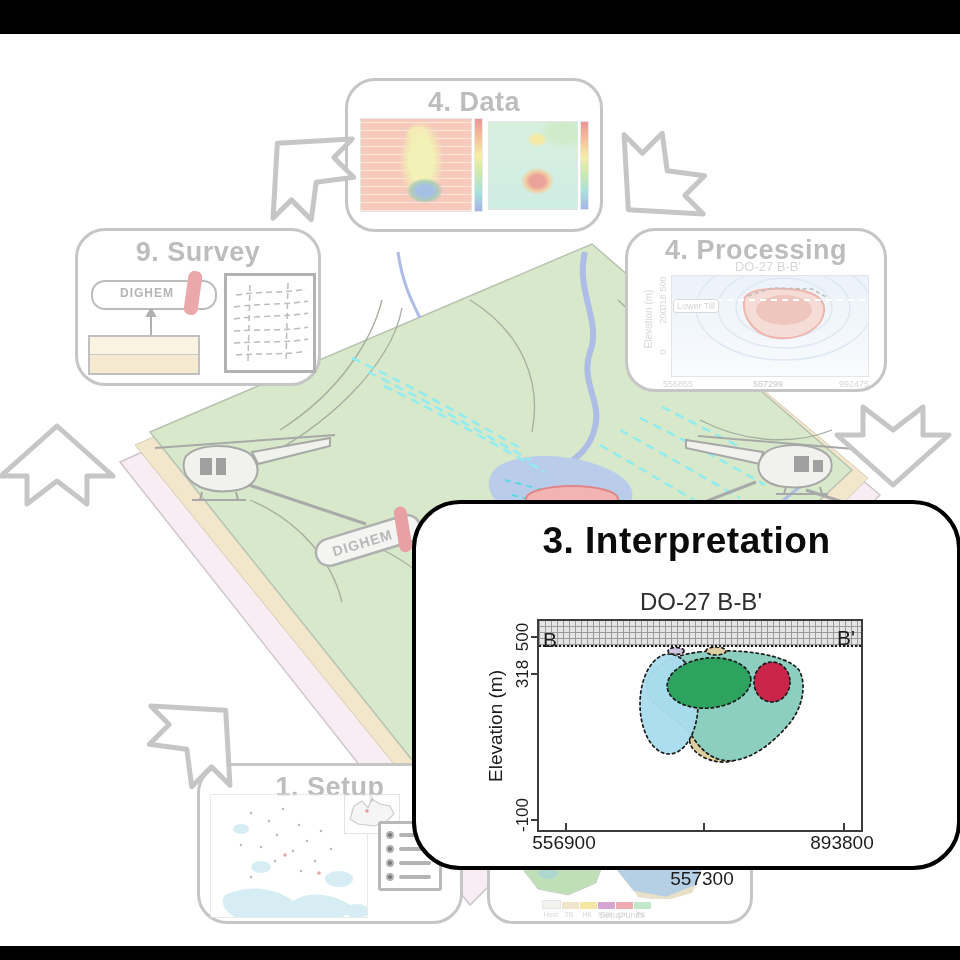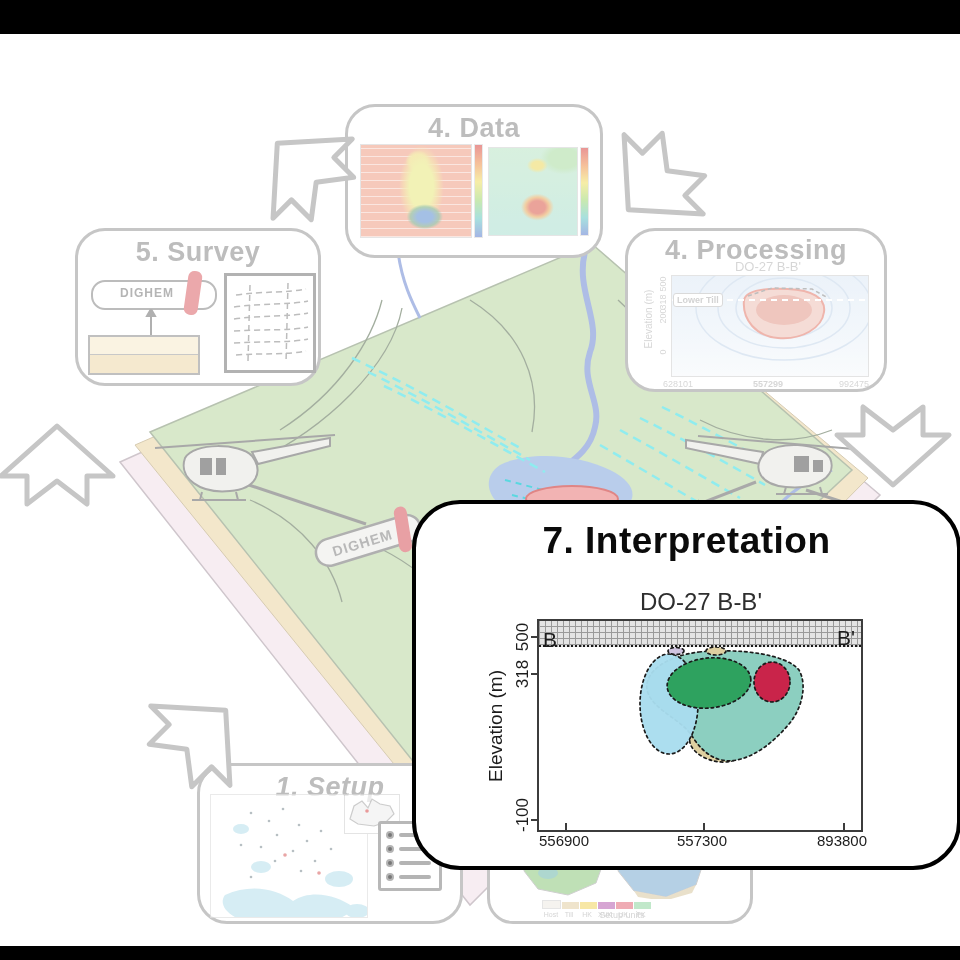--- a/index.html
+++ b/index.html
@@ -47,21 +47,21 @@
                font-weight:800;font-size:37px;letter-spacing:.5px;}
   .iplot-title{position:absolute;left:125px;width:320px;top:84px;text-align:center;
                font-size:24px;color:#2e2e2e;}
   .iframe{position:absolute;left:121px;top:115px;width:322px;height:209px;border:2px solid #3c3c3c;}
   .hatch{position:absolute;left:0;top:0;width:322px;height:26px;background-color:#e4e4e4;
          background-image:repeating-linear-gradient(0deg,#9a9a9a 0 1px,transparent 1px 6px),
                           repeating-linear-gradient(90deg,#9a9a9a 0 1px,transparent 1px 6px);
          border-bottom:2px dotted #1a1a1a;box-sizing:border-box;}
   .endlab{position:absolute;font-size:21px;color:#1c1c1c;z-index:3;}
   .itick{font-size:17px;color:#1c1c1c;}
-  .xticklab{position:absolute;top:328px;width:80px;text-align:center;font-size:15px;color:#1c1c1c;}
+  .xticklab{position:absolute;top:328px;width:80px;text-align:center;font-size:19px;color:#1c1c1c;}
   .tickmark{position:absolute;background:#3c3c3c;}
 
   
   .legend-cell{display:inline-block;width:17px;height:7px;margin-right:1px;}
   .legend-lab{display:inline-block;width:18px;text-align:center;font-size:7px;color:#b2b2b2;}
 
   
   .checklist{position:absolute;left:178px;top:55px;width:58px;height:64px;border:3px solid #b8b8b8;
              border-radius:3px;background:#fff;}
   .chk-row{position:absolute;left:5px;height:9px;}
@@ -152,21 +152,21 @@
   <svg class="layer" viewBox="0 0 960 960" style="z-index:6">
     <g fill="#ffffff" stroke="#c6c6c6" stroke-width="5" stroke-linejoin="round">
       <path transform="translate(57,468) rotate(180)" d="M -30,-36 L -30,-8 L -56,-8 L 0,42 L 56,-8 L 30,-8 L 30,-36 L 0,-13 Z"></path>
       <path transform="translate(196,740) rotate(225)" d="M -30,-36 L -30,-8 L -56,-8 L 0,42 L 56,-8 L 30,-8 L 30,-36 L 0,-13 Z"></path>
       <path transform="translate(307,173) rotate(135)" d="M -30,-36 L -30,-8 L -56,-8 L 0,42 L 56,-8 L 30,-8 L 30,-36 L 0,-13 Z"></path>
       <path transform="translate(658,180) rotate(45)" d="M -30,-36 L -30,-8 L -56,-8 L 0,42 L 56,-8 L 30,-8 L 30,-36 L 0,-13 Z"></path>
       <path transform="translate(893,443) rotate(0)" d="M -30,-36 L -30,-8 L -56,-8 L 0,42 L 56,-8 L 30,-8 L 30,-36 L 0,-13 Z"></path>
     </g>
   </svg>
 
-  <div class="box" style="left:345px;top:104px;width:252px;height:148px;">
+  <div class="box" style="left:345px;top:78px;width:252px;height:148px;">
     <div class="box-title" style="top:6px;">4. Data</div>
     <div class="fade">
       <div class="hm" style="left:12px;top:37px;width:110px;height:92px;
                   background:
                     radial-gradient(26px 18px at 58% 78%, #5b8ed0 0 30%, rgba(90,160,120,.8) 55%, rgba(0,0,0,0) 70%),
                     radial-gradient(30px 55px at 55% 45%, #e8e87c 0 40%, rgba(240,210,120,.6) 60%, rgba(0,0,0,0) 75%),
                     radial-gradient(18px 16px at 52% 18%, #e8e87c 0 45%, rgba(0,0,0,0) 70%),
                     repeating-linear-gradient(0deg, rgba(255,255,255,.55) 0 1px, rgba(0,0,0,0) 1px 8px),
                     linear-gradient(#ef9d84,#ef9d84);"></div>
       <div class="cbar" style="left:126px;top:37px;height:92px;"></div>
@@ -174,21 +174,21 @@
                   background:
                     radial-gradient(22px 18px at 55% 68%, #da5848 0 35%, #e8a858 55%, rgba(0,0,0,0) 75%),
                     radial-gradient(14px 10px at 55% 20%, #ecd85c 0 40%, rgba(0,0,0,0) 75%),
                     radial-gradient(30px 20px at 85% 12%, #a8dca0 0 50%, rgba(0,0,0,0) 80%),
                     linear-gradient(#b9e4c4,#a9dfd0);"></div>
       <div class="cbar" style="left:232px;top:40px;height:87px;"></div>
     </div>
   </div>
 
   <div class="box" style="left:75px;top:228px;width:240px;height:152px;">
-    <div class="box-title" style="top:6px;">5. Survey</div>
+    <div class="box-title" style="top:6px;">9. Survey</div>
     <div class="capsule" style="left:13px;top:49px;width:122px;height:26px;">
       <div class="capsule-label">DIGHEM</div>
     </div>
     <div class="redband" style="left:108px;top:40px;width:14px;height:44px;"></div>
 
     <svg width="20" height="34" style="position:absolute;left:63px;top:78px;">
       <g stroke="#b0b0b0" stroke-width="2" fill="#b0b0b0">
         <line x1="10" y1="5" x2="10" y2="29"></line>
         <polygon points="10,0 6,7 14,7"></polygon>
         <polygon points="10,34 6,27 14,27"></polygon>
@@ -222,35 +222,35 @@
           <g fill="none" stroke="#c4d6ea" stroke-width="1.5">
             <ellipse cx="112" cy="32" rx="88" ry="52"></ellipse>
             <ellipse cx="112" cy="32" rx="66" ry="40"></ellipse>
             <ellipse cx="112" cy="32" rx="48" ry="30"></ellipse>
           </g>
           <path d="M 72,24 C 70,44 84,60 106,62 C 130,64 150,52 152,36 C 154,22 140,14 116,13 C 94,12 74,14 72,24 Z" fill="#eec1b6" stroke="#e2796a" stroke-width="2"></path>
           <ellipse cx="112" cy="34" rx="28" ry="15" fill="#e3988a"></ellipse>
           <path d="M 76,20 L 100,12 L 140,13 L 156,22" fill="none" stroke="#8a8a8a" stroke-width="1.5" stroke-dasharray="4 3"></path>
           <line x1="0" y1="24" x2="196" y2="24" stroke="#ffffff" stroke-width="2" stroke-dasharray="6 5"></line>
         </svg>
-        <div class="chip" style="left:1px;top:17px;font-weight:bold;">Lower Till</div>
+        <div class="chip" style="left:1px;top:23px;">Lower Till</div>
       </div>
       <span class="vlabel tick-sm" style="left:35px;top:53px;">500</span>
       <span class="vlabel tick-sm" style="left:35px;top:71px;">318</span>
       <span class="vlabel tick-sm" style="left:35px;top:85px;">200</span>
       <span class="vlabel tick-sm" style="left:35px;top:121px;">0</span>
       <span class="vlabel" style="left:20px;top:88px;font-size:10px;color:#b6b6b6;">Elevation (m)</span>
-      <div class="tick-sm" style="position:absolute;left:20px;top:148px;width:60px;text-align:center;">628101</div>
+      <div class="tick-sm" style="position:absolute;left:20px;top:148px;width:60px;text-align:center;">556855</div>
       <div class="tick-sm" style="position:absolute;left:110px;top:148px;width:60px;text-align:center;font-weight:bold;">557299</div>
       <div class="tick-sm" style="position:absolute;left:196px;top:148px;width:60px;text-align:center;">992475</div>
     </div>
   </div>
 
 
-  <div class="box" style="left:197px;top:763px;width:260px;height:155px;font-style:italic;">
+  <div class="box" style="left:197px;top:763px;width:260px;height:155px;">
     <div class="box-title" style="top:6px;">1. Setup</div>
     <div class="fade70">
       <svg width="156" height="122" style="position:absolute;left:10px;top:28px;border:1px solid #e2e2e2;background:#fff;">
         <g fill="#c5e6f0">
           <path d="M 14,100 C 40,88 66,94 82,106 C 100,94 126,100 142,112 C 138,124 116,128 98,124 C 78,134 44,132 28,124 C 14,118 8,108 14,100 Z"></path>
           <ellipse cx="128" cy="84" rx="14" ry="8"></ellipse>
           <ellipse cx="50" cy="72" rx="10" ry="6"></ellipse>
           <ellipse cx="146" cy="116" rx="12" ry="7"></ellipse>
           <ellipse cx="30" cy="34" rx="8" ry="5"></ellipse>
         </g>
@@ -320,21 +320,21 @@
         <span class="legend-cell" style="border: 1px solid rgb(208, 208, 208); background: rgb(238, 234, 226);"></span><span class="legend-cell" style="background: rgb(227, 207, 163);"></span><span class="legend-cell" style="background: rgb(242, 212, 92);"></span><span class="legend-cell" style="background: rgb(182, 92, 176);"></span><span class="legend-cell" style="background: rgb(226, 104, 120);"></span><span class="legend-cell" style="background: rgb(143, 214, 160);"></span>
       </div>
       <div style="position:absolute;left:52px;top:100px;width:160px;white-space:nowrap;">
         <span class="legend-lab">Host</span><span class="legend-lab">Till</span><span class="legend-lab">HK</span><span class="legend-lab">XVK</span><span class="legend-lab">UK</span><span class="legend-lab">PK</span>
       </div>
       <div style="position:absolute;left:52px;top:107px;width:160px;text-align:center;font-size:9px;color:#b2b2b2;">Setup units</div>
     </div>
   </div>
 
   <div class="panel">
-    <div class="panel-title">7. Interpretation</div>
+    <div class="panel-title">3. Interpretation</div>
     <div class="iplot-title">DO-27 B-B'</div>
 
     <div class="iframe">
 
       <svg width="322" height="209" style="position:absolute;left:0;top:0;">
         <g stroke="#1a1a1a" stroke-width="1.7" stroke-dasharray="2.5 3.2" stroke-linecap="round">
           <ellipse cx="177" cy="124" rx="27" ry="16" transform="rotate(16 177 124)" fill="#decfa0"></ellipse>
           <path d="M 160,31 C 200,27 247,33 260,49 C 269,65 262,89 250,103 C 235,121 217,135 198,139 C 177,143 163,131 153,115 C 141,97 113,89 108,69 C 105,51 127,35 160,31 Z" fill="#8ccfc0"></path>
           <ellipse cx="130" cy="83" rx="29" ry="50" fill-opacity="0.96" fill="#a9ddee"></ellipse>
           <ellipse cx="170" cy="62" rx="42" ry="25" transform="rotate(-6 170 62)" fill="#2ea25f"></ellipse>
@@ -355,19 +355,19 @@
       <div class="tickmark" style="left:164px;top:202px;width:2px;height:7px;"></div>
       <div class="tickmark" style="left:304px;top:202px;width:2px;height:7px;"></div>
     </div>
 
     <span class="vlabel itick" style="left:107px;top:133px;">500</span>
     <span class="vlabel itick" style="left:107px;top:170px;">318</span>
     <span class="vlabel itick" style="left:107px;top:311px;">-100</span>
     <span class="vlabel" style="left:80px;top:222px;font-size:19px;color:#1c1c1c;">Elevation (m)</span>
 
     <div class="xticklab" style="left:108px;">556900</div>
-    <div class="xticklab" style="left:246px;">557300</div>
+    <div class="xticklab" style="left:246px;margin-top:36px;">557300</div>
     <div class="xticklab" style="left:386px;">893800</div>
   </div>
 
   <div class="bar top"></div>
   <div class="bar bottom"></div>
 </div>
 
 </body></html>

